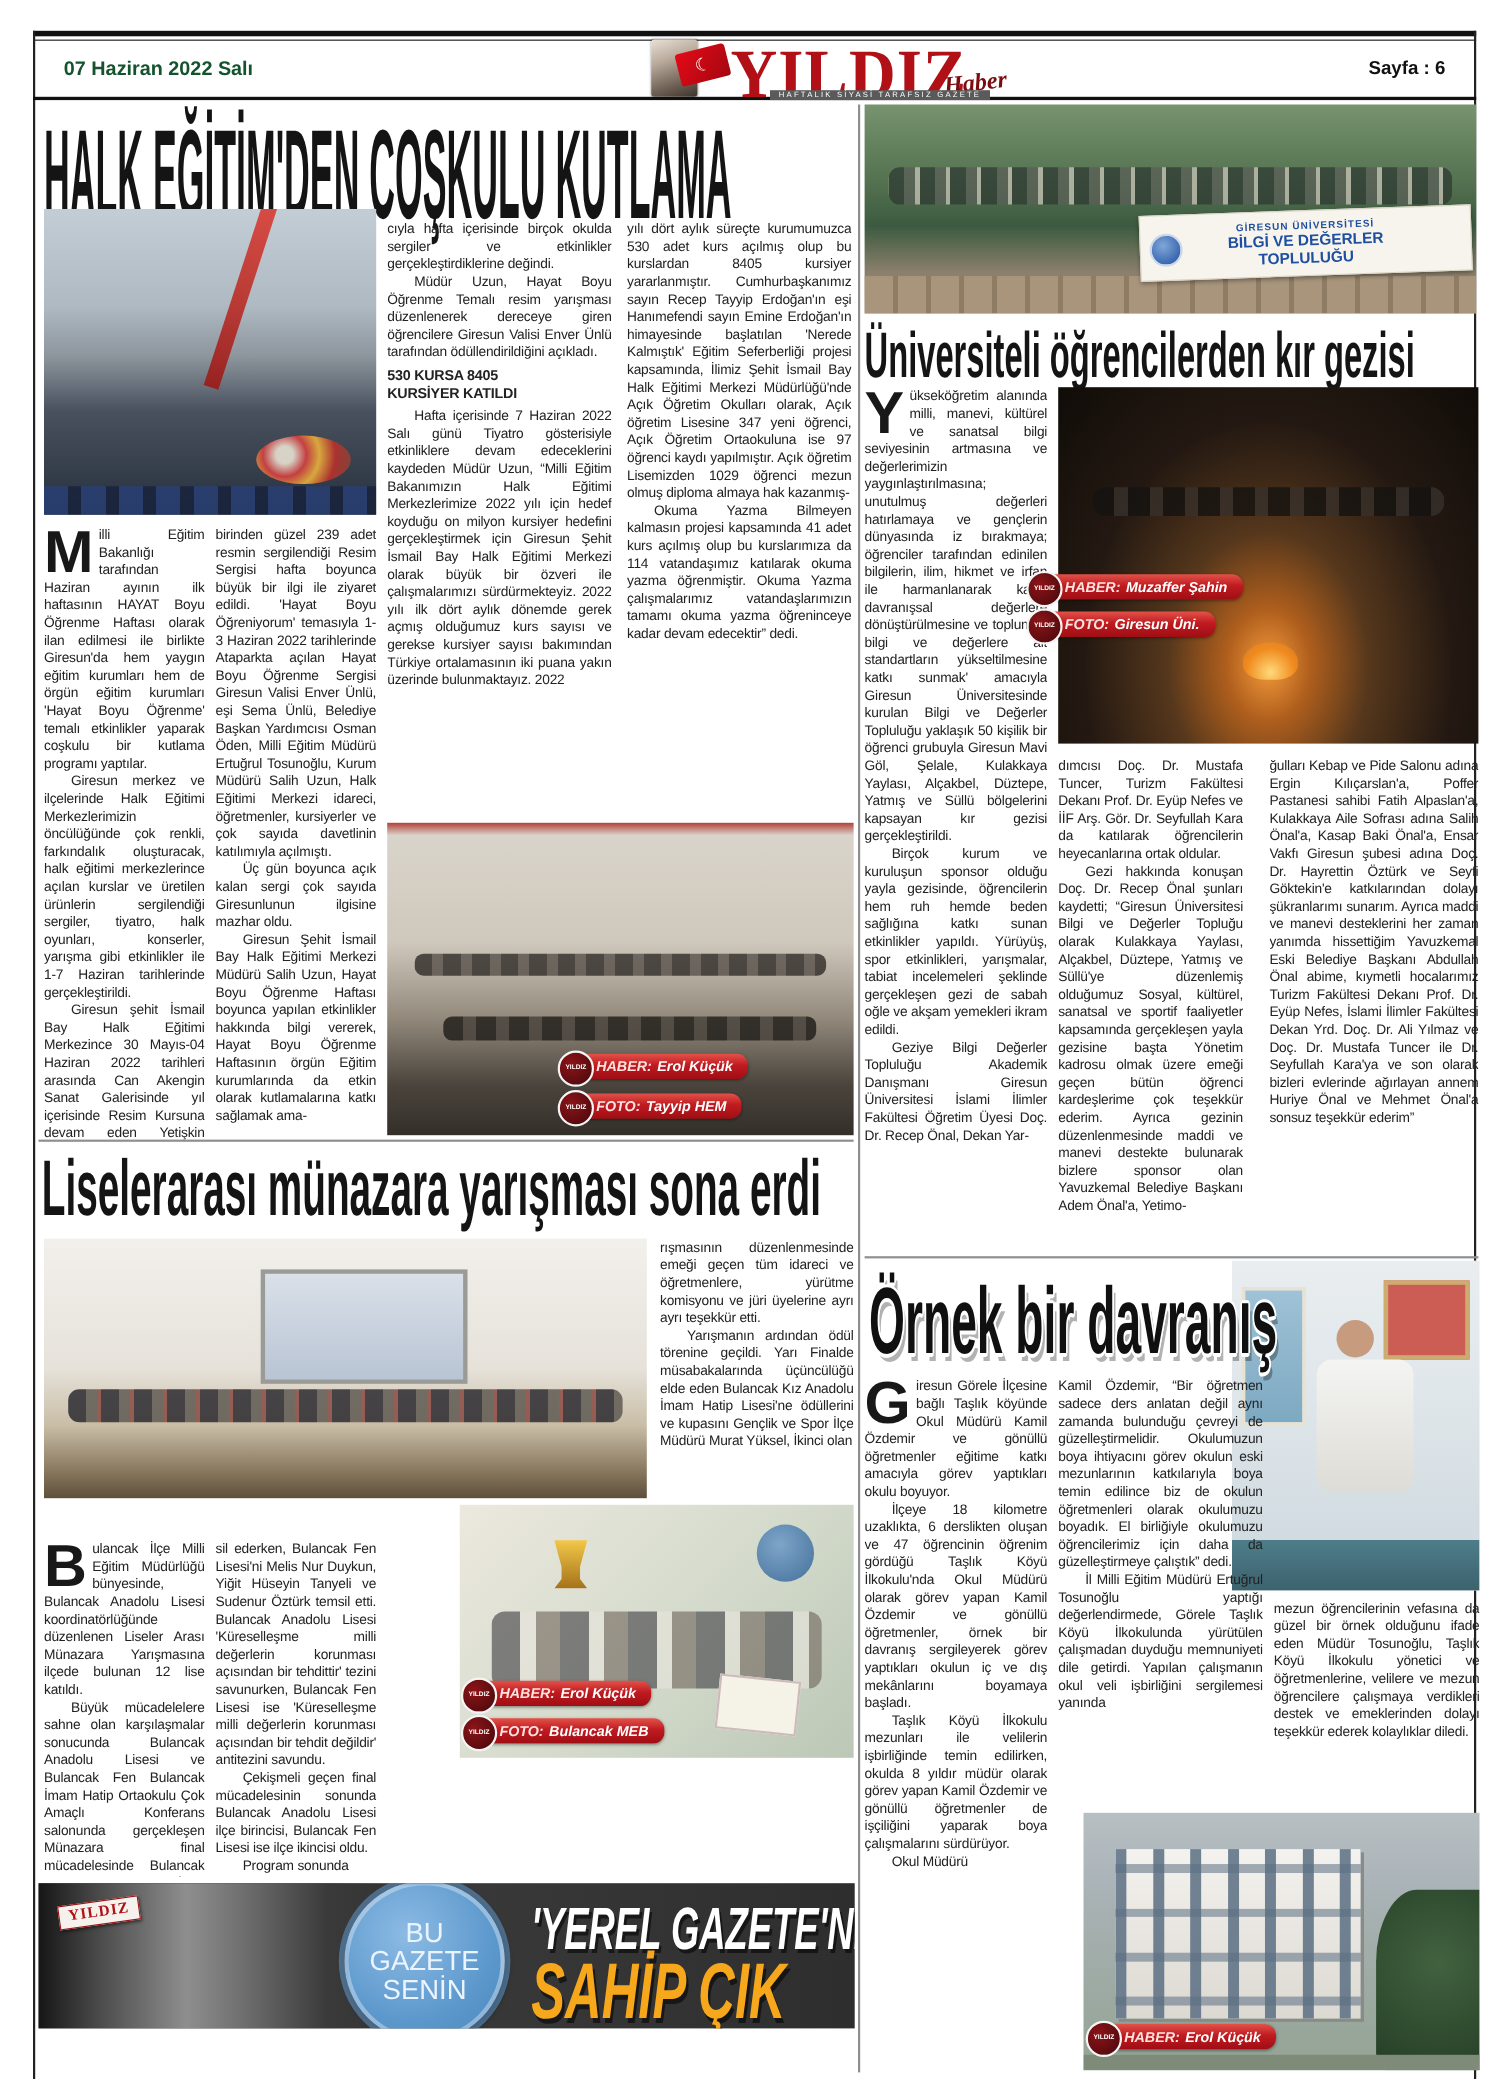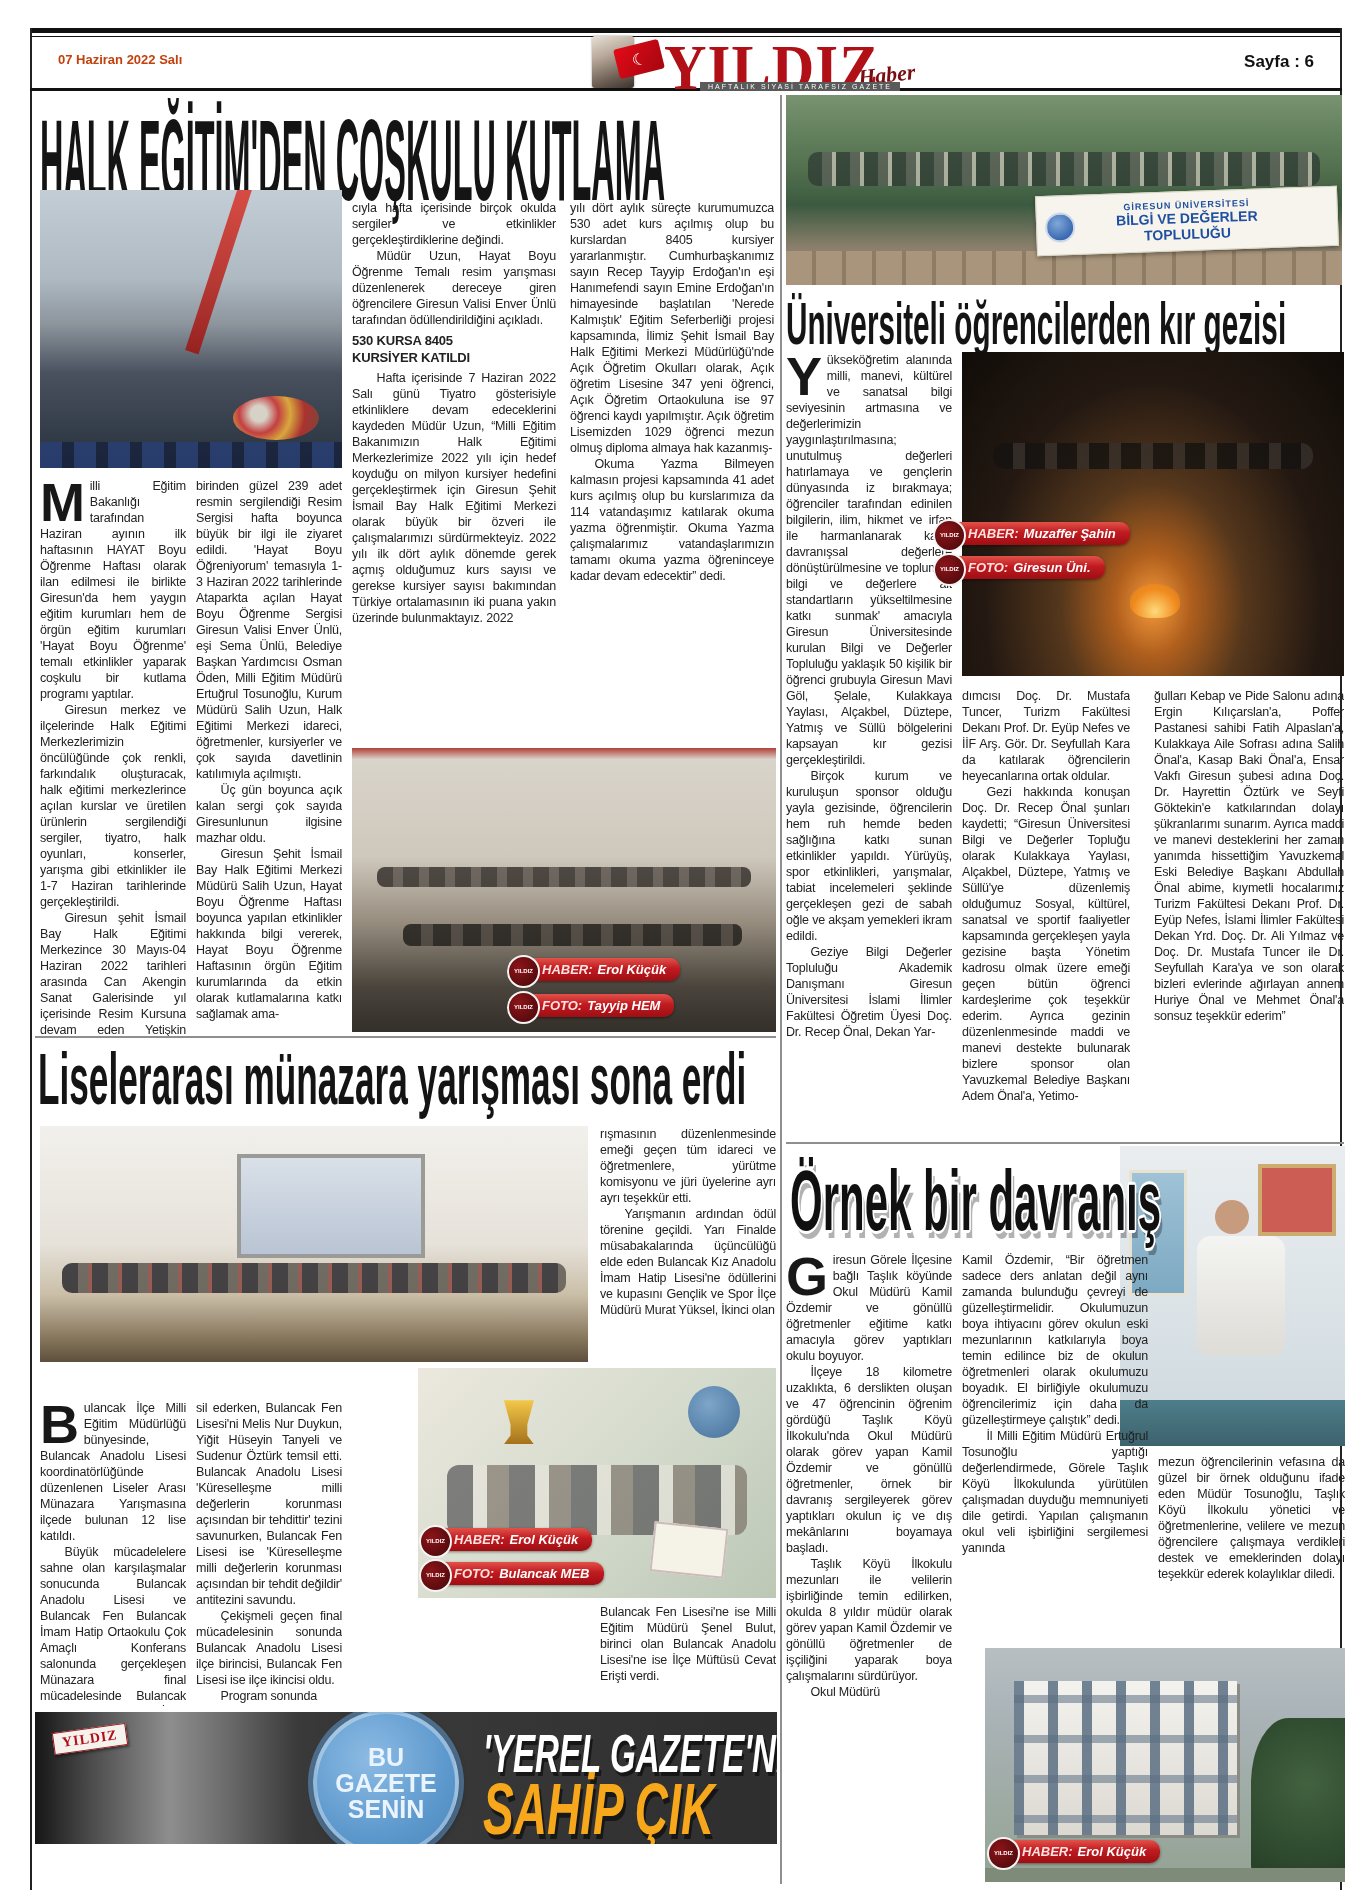--- a/index.html
+++ b/index.html
@@ -6,21 +6,21 @@
   .page{position:relative;width:1372px;height:1900px;margin:0 auto;background:#ffffff;
         font-family:"Liberation Sans",sans-serif;overflow:hidden;color:#1c1c1c;}
   .abs{position:absolute;}
 
   
   .rule-h{position:absolute;background:#111;}
   .rule-gray{position:absolute;background:#8f8f8f;}
   .frame{position:absolute;background:#222;}
 
   
-  .hdr-date{font-size:13px;font-weight:bold;color:#c2410c;}
+  .hdr-date{font-size:18px;font-weight:bold;color:#14532d;}
   .hdr-page{font-size:17px;font-weight:bold;color:#111;}
   .masthead-title{font-family:"Liberation Serif",serif;font-weight:bold;font-size:56px;
         color:#b01016;letter-spacing:1px;transform:scale(1.05,1.12);transform-origin:left top;white-space:nowrap;}
   .masthead-script{font-family:"Liberation Serif",serif;font-style:italic;font-weight:bold;
         font-size:22px;color:#7a0d10;transform:rotate(-6deg);white-space:nowrap;}
   .masthead-tagline{background:#5a5a5a;color:#fff;font-size:7px;letter-spacing:2px;
         padding:1px 8px;white-space:nowrap;}
   .ata-portrait{background:linear-gradient(160deg,#e8e0d6 0%,#b9aa9b 35%,#6b5d52 75%,#3c332c 100%);
         border-radius:3px;box-shadow:0 0 2px rgba(0,0,0,.5);}
   .tr-flag{background:linear-gradient(135deg,#e30a17,#a50710);border-radius:3px;transform:rotate(-14deg);
@@ -68,21 +68,21 @@
        background:radial-gradient(circle at 40% 35%,#7fa8d8,#1f4fa0);border:2px solid #ccd8ea;}
 
   
   .bottom-banner{position:absolute;background:linear-gradient(90deg,#2b2b2b 0%,#383838 55%,#2e2e2e 100%);overflow:hidden;}
   .newsboy{position:absolute;background:linear-gradient(90deg,#161616 0%,#4d4d4d 18%,#8e8e8e 42%,#6f6f6f 58%,#3a3a3a 82%,rgba(43,43,43,0) 100%);}
   .mini-yildiz{position:absolute;background:#f5f2ee;border:1px solid #9d1013;color:#b01016;
        font-family:"Liberation Serif",serif;font-weight:bold;font-size:14px;letter-spacing:1px;
        padding:2px 8px;transform:rotate(-8deg);box-shadow:1px 2px 3px rgba(0,0,0,.5);}
   .badge{position:absolute;border-radius:50%;background:radial-gradient(circle at 38% 32%,#8cbbe4,#5e99cd 60%,#4a86bd 100%);
        border:4px solid rgba(255,255,255,.35);display:flex;flex-direction:column;align-items:center;justify-content:center;
-       color:#eaf4ff;font-weight:700;text-align:center;line-height:1.05;font-size:25px;letter-spacing:0;
+       color:#eaf4ff;font-weight:400;text-align:center;line-height:1.05;font-size:25px;letter-spacing:0;
        box-shadow:0 0 0 5px rgba(94,153,205,.55),2px 3px 6px rgba(0,0,0,.5);white-space:pre-line;}
   .slogan1{position:absolute;color:#ffffff;font-weight:900;font-style:italic;font-size:46px;line-height:1;
        white-space:nowrap;transform:scale(0.72,1.18);transform-origin:left top;text-shadow:3px 3px 0 rgba(0,0,0,.55);}
   .slogan2{position:absolute;color:#f6a71c;font-weight:900;font-style:italic;font-size:64px;line-height:1;
        white-space:nowrap;transform:scale(0.72,1.12);transform-origin:left top;text-shadow:3px 4px 0 rgba(0,0,0,.55);}
 </style>
 </head>
 <body>
 
 <div class="page">
@@ -237,23 +237,20 @@
   </div>
   <div class="cap" style="left:432px;top:1528px;">
     <span class="caplogo">YILDIZ</span>
     <span class="lbl">HABER:</span><span>Erol Küçük</span>
   </div>
   <div class="cap" style="left:432px;top:1562px;">
     <span class="caplogo">YILDIZ</span>
     <span class="lbl">FOTO:</span><span>Bulancak MEB</span>
   </div>
 
-  <div class="abs bodycol" style="left:600px;top:1604px;width:176px;height:102px;">
-    <span class="coltext">Bulancak Fen Lisesi'ne ise Milli Eğitim Müdürü Şenel Bulut, birinci olan Bulancak Anadolu Lisesi'ne ise İlçe Müftüsü Cevat Erişti verdi.</span>
-  </div>
 
   <div class="photo" style="left:1120px;top:1146px;width:225px;height:300px;
        background:linear-gradient(180deg,#e9edf0 0%,#dfe6ea 42%,#ccd7dd 100%);">
     <div class="deco" style="left:4%;top:8%;width:52px;height:120px;background:linear-gradient(180deg,#9fc2d6,#7da9c2);border:3px solid #e8e2d2;"></div>
     <div class="deco" style="right:4%;top:6%;width:70px;height:64px;background:#c8453a;border:4px solid #caa05a;opacity:.85;"></div>
     <div class="deco" style="left:42%;top:18%;width:34px;height:34px;border-radius:50%;background:#c79b7e;"></div>
     <div class="deco" style="left:34%;top:30%;width:88px;height:120px;border-radius:14px;background:linear-gradient(180deg,#f4f4f2,#dddcd6);"></div>
     <div class="deco" style="left:0;bottom:0;width:100%;height:46px;background:linear-gradient(180deg,#4e7d8a,#3c626d);"></div>
   </div>
 

